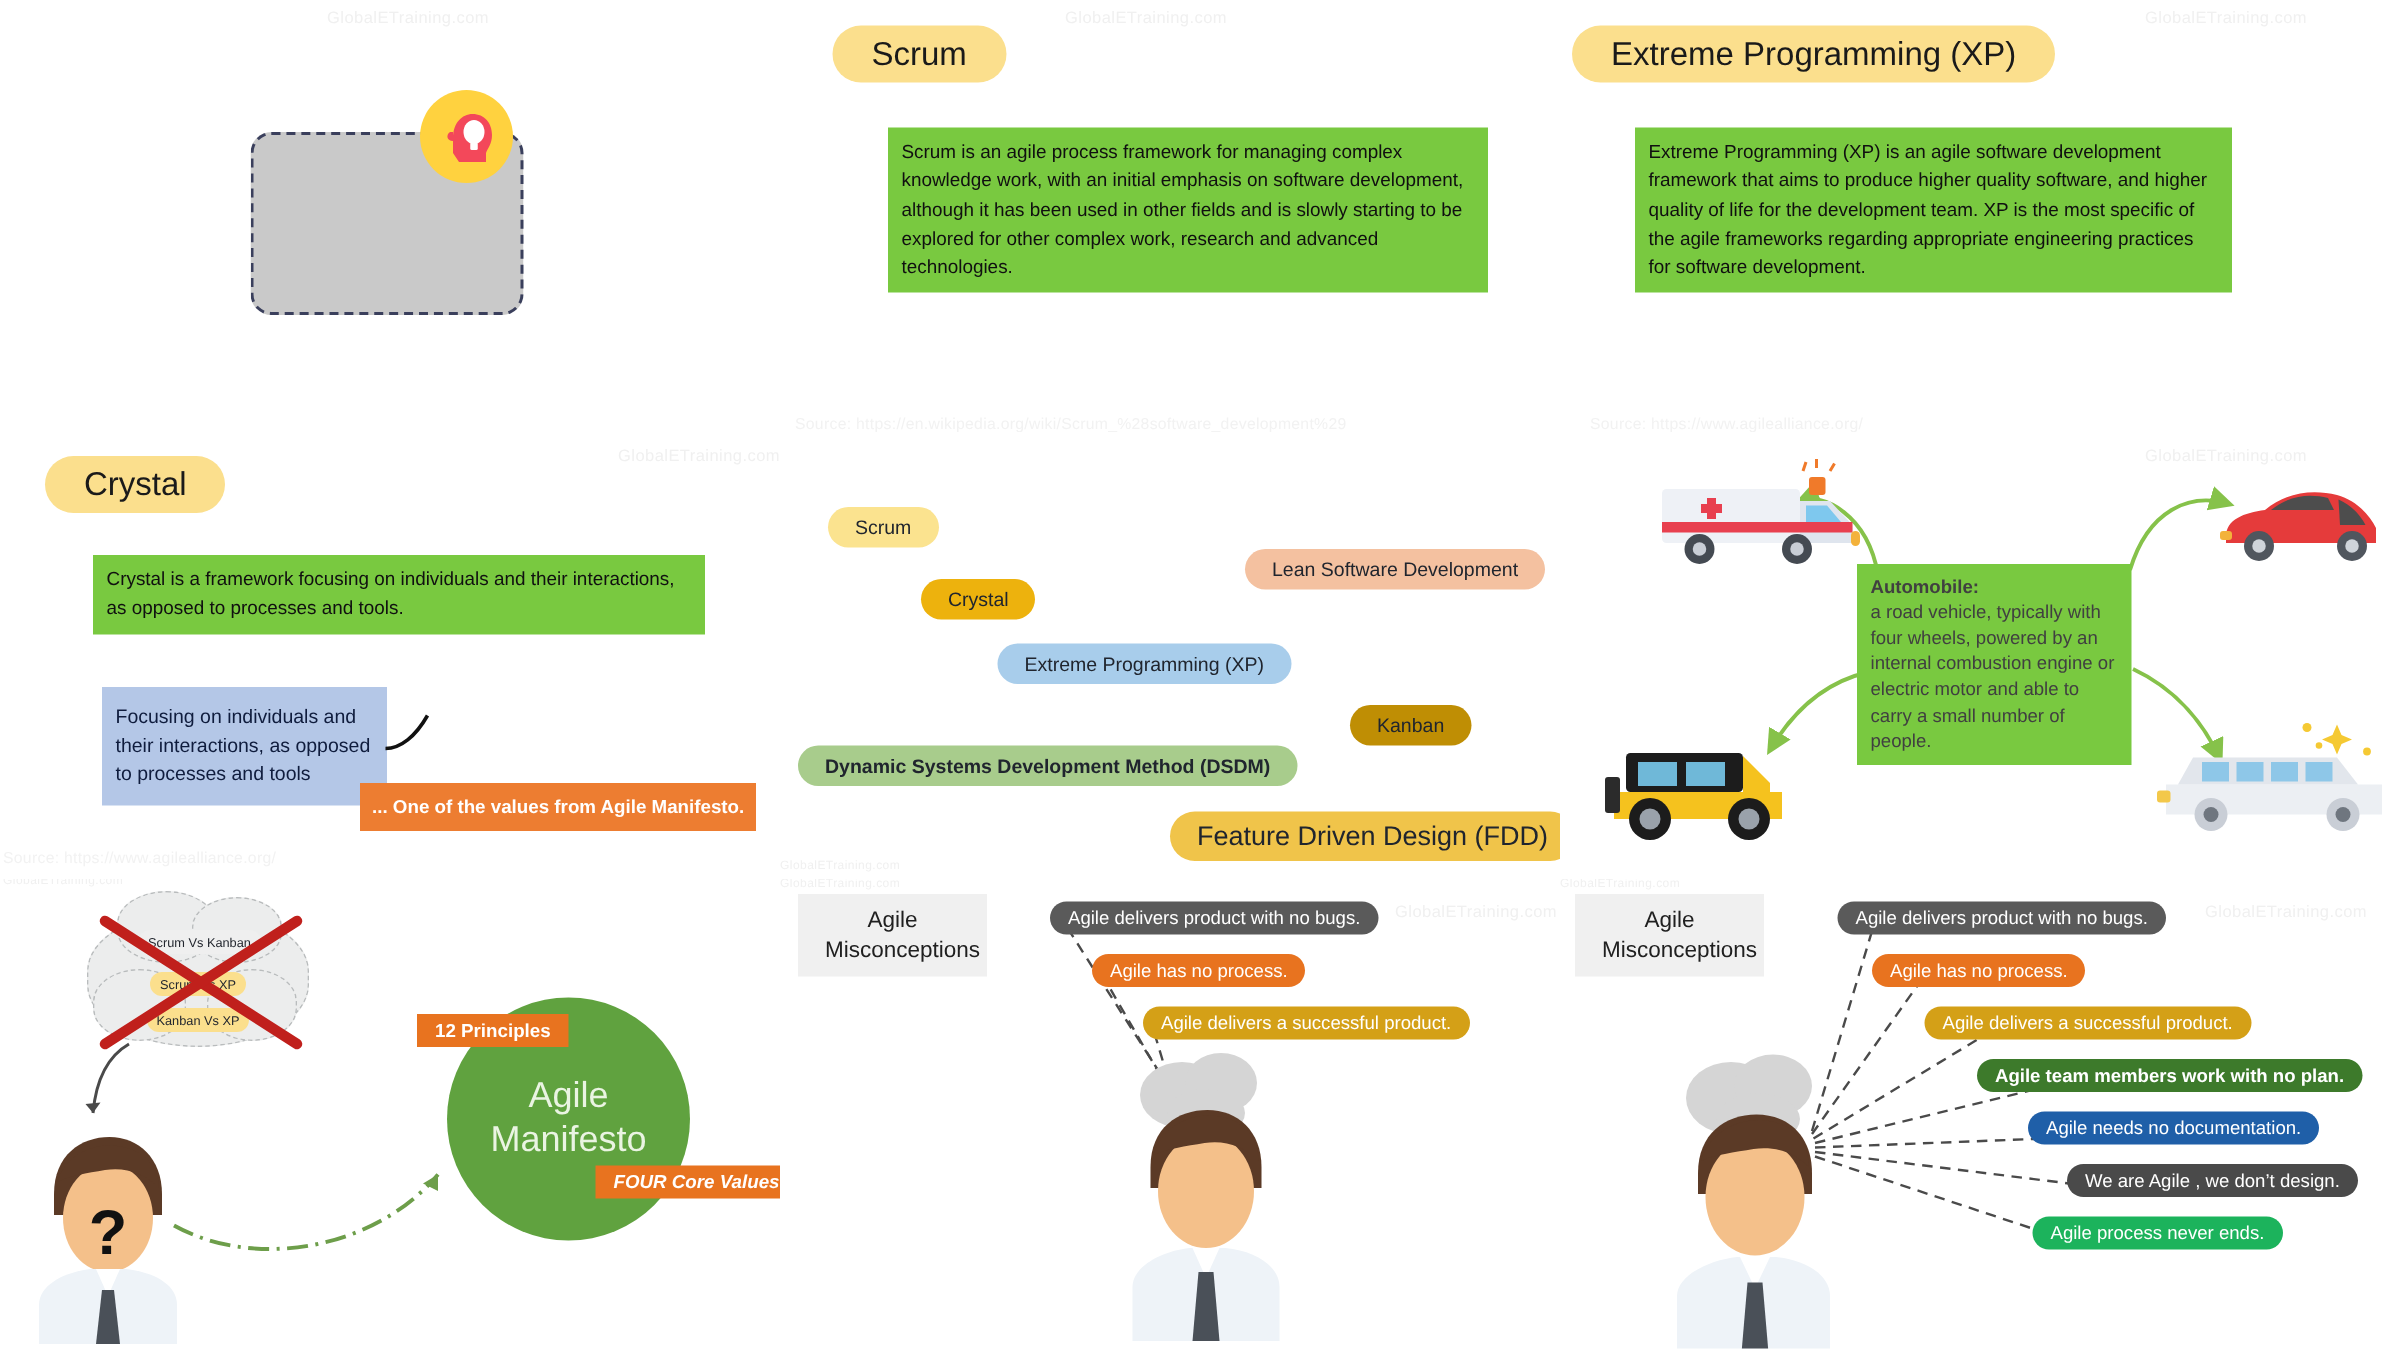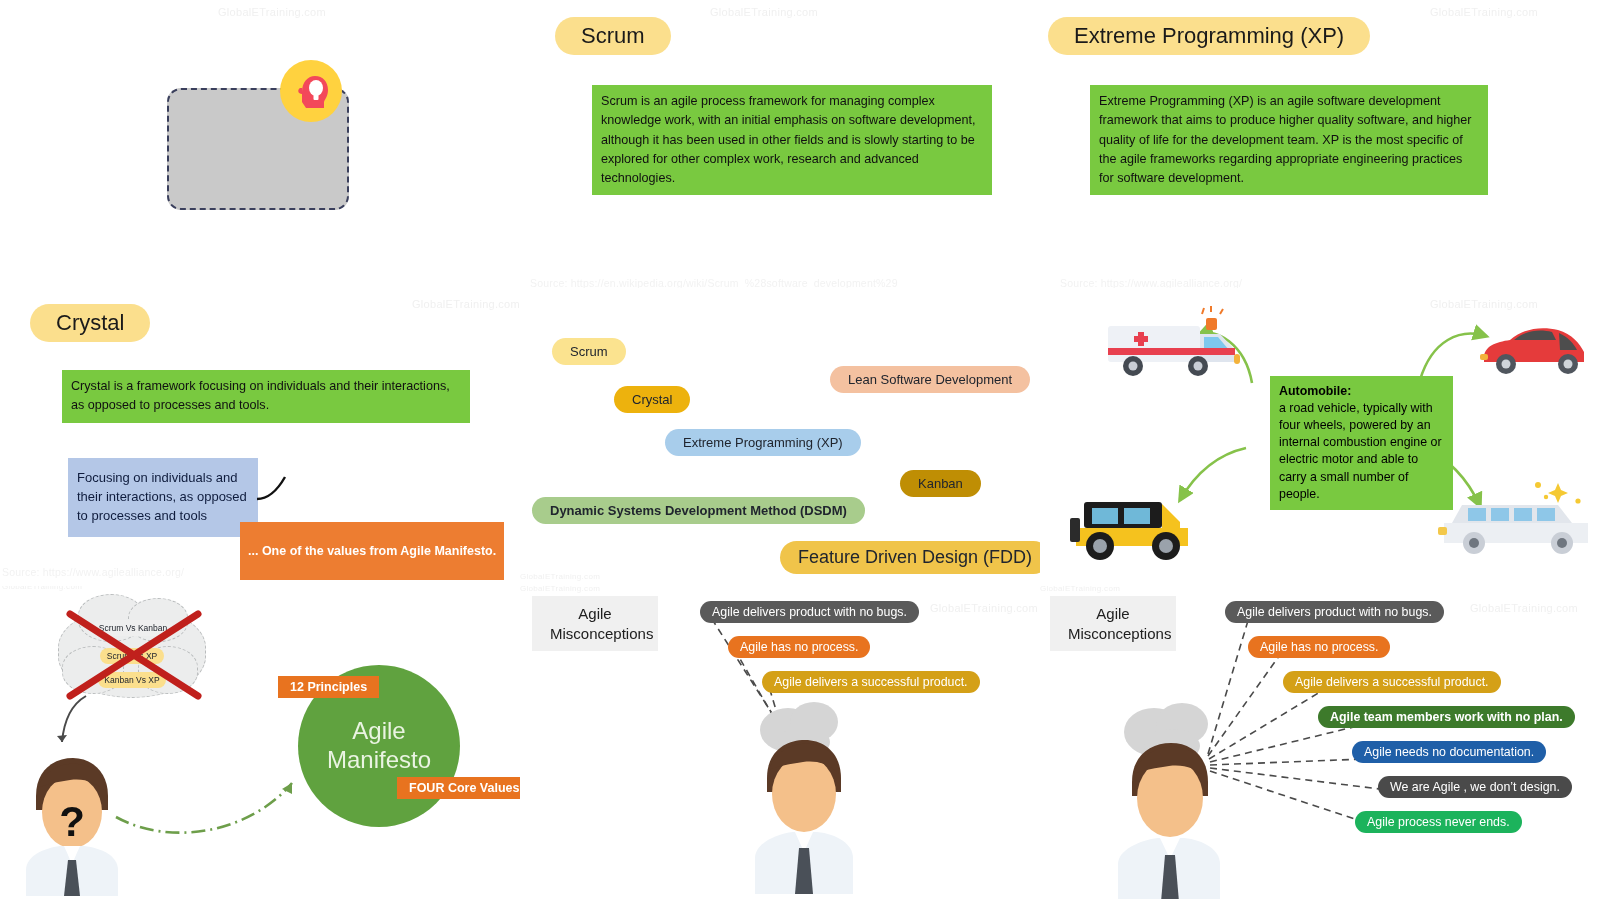--- a/index.html
+++ b/index.html
@@ -90,21 +90,21 @@
     font-size: 13px;
     line-height: 1.45;
     padding: 11px 9px;
   }
   .orange-box {
     position: absolute;
     background: #ed7d31;
     color: #fff;
     font-weight: bold;
     font-size: 12.5px;
-    padding: 22px 8px;
+    padding: 9px 8px;
     white-space: nowrap;
   }
 
   
   .manifesto-circle {
     position: absolute;
     border-radius: 50%;
     background: #60a23f;
     display: flex; flex-direction: column;
     align-items: center; justify-content: center;
@@ -157,25 +157,24 @@
     font-size: 15px;
     line-height: 1.3;
     text-align: center;
     padding: 8px 18px;
   }
 
   
   .auto-box {
     position: absolute;
     background: #79c940;
-    color: #000000;
+    color: #404040;
     font-size: 12.4px;
     line-height: 1.38;
     padding: 7px 9px;
-    margin-left: 32px;
   }
   .auto-box b { font-weight: bold; }
 
   svg { display: block; overflow: visible; }
 </style>
 </head>
 <body>
 
 <div class="grid">
 
@@ -348,21 +347,21 @@
     <svg style="position:absolute; left:110px; top:175px;" width="220" height="80">
       <path d="M6 56 C60 86 140 72 182 22" stroke="#6d9e4a" stroke-width="2.6" fill="none" stroke-dasharray="14 5 2 5"></path>
       <path d="M182 22 l0 11 l-10 -5 z" fill="#6d9e4a"></path>
     </svg>
 
     <div class="manifesto-circle" style="left:298px; top:79px; width:162px; height:162px;">
       <span>Agile</span>
       <span>Manifesto</span>
     </div>
     <div class="tag-orange" style="left:278px; top:90px;">12 Principles</div>
-    <div class="tag-orange" style="left:397px; top:191px;">FOUR Core Values</div>
+    <div class="tag-orange" style="left:397px; top:191px;font-style:italic;">FOUR Core Values</div>
   </div>
 
   <div class="panel">
     <div class="wm" style="left:0px; top:-2px; font-size:8px;">GlobalETraining.com</div>
     <div class="wm" style="left:410px; top:16px;">GlobalETraining.com</div>
 
     <div class="mis-head" style="left:12px; top:10px; width:126px;">
       <span>Agile</span><br>
       <span>Misconceptions</span>
     </div>

